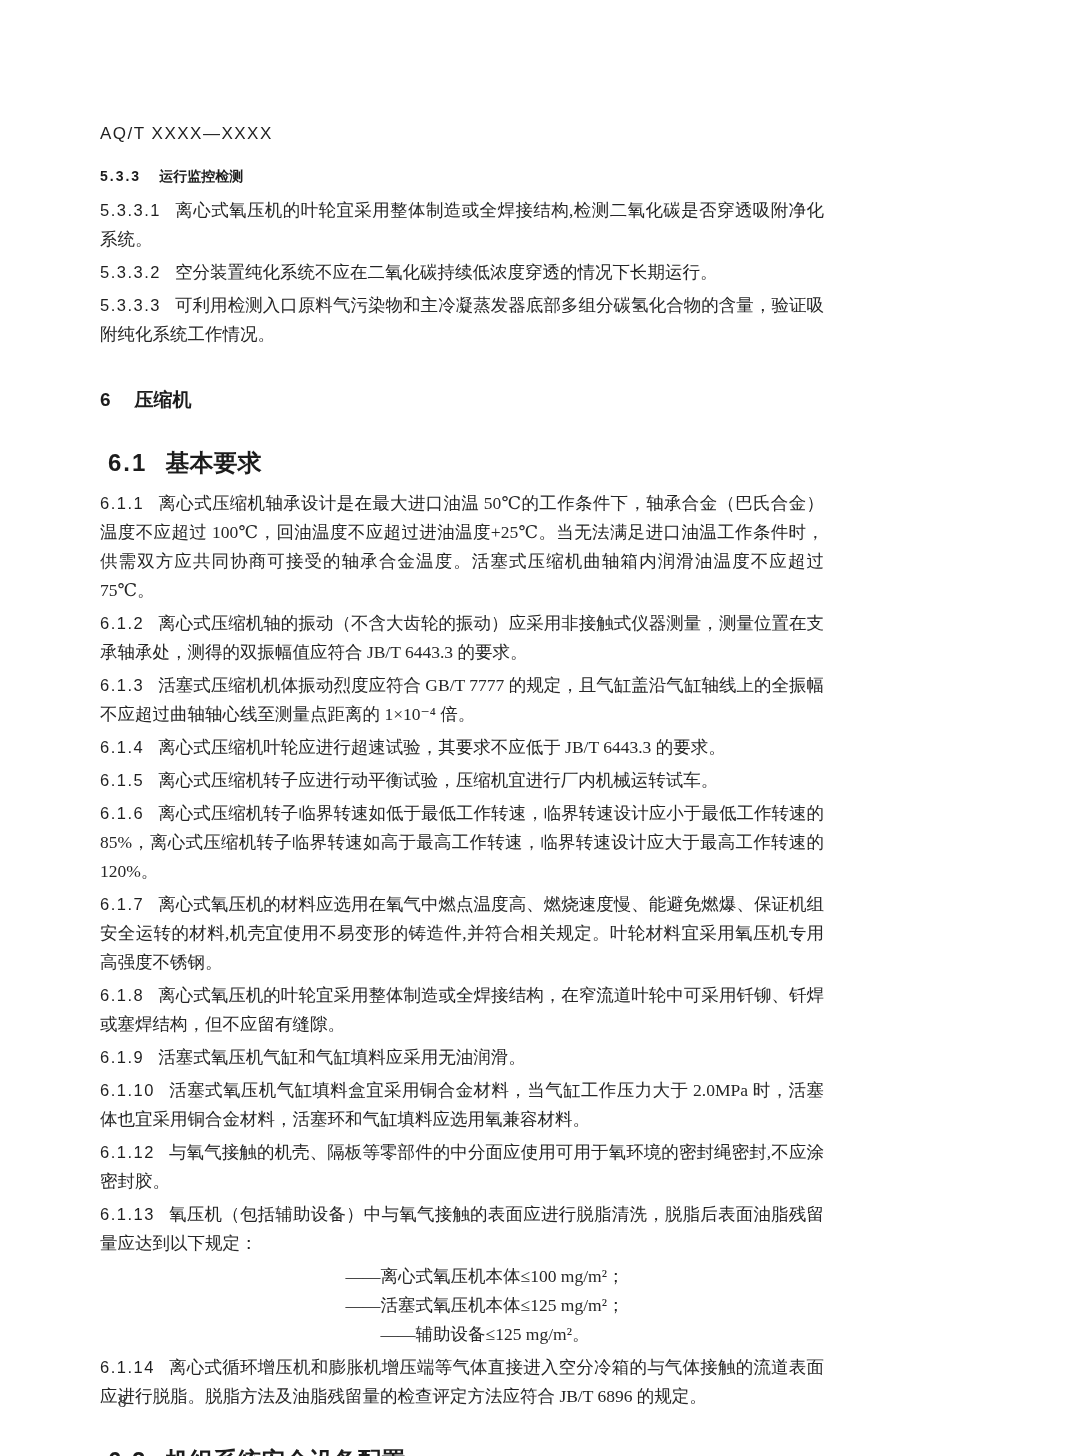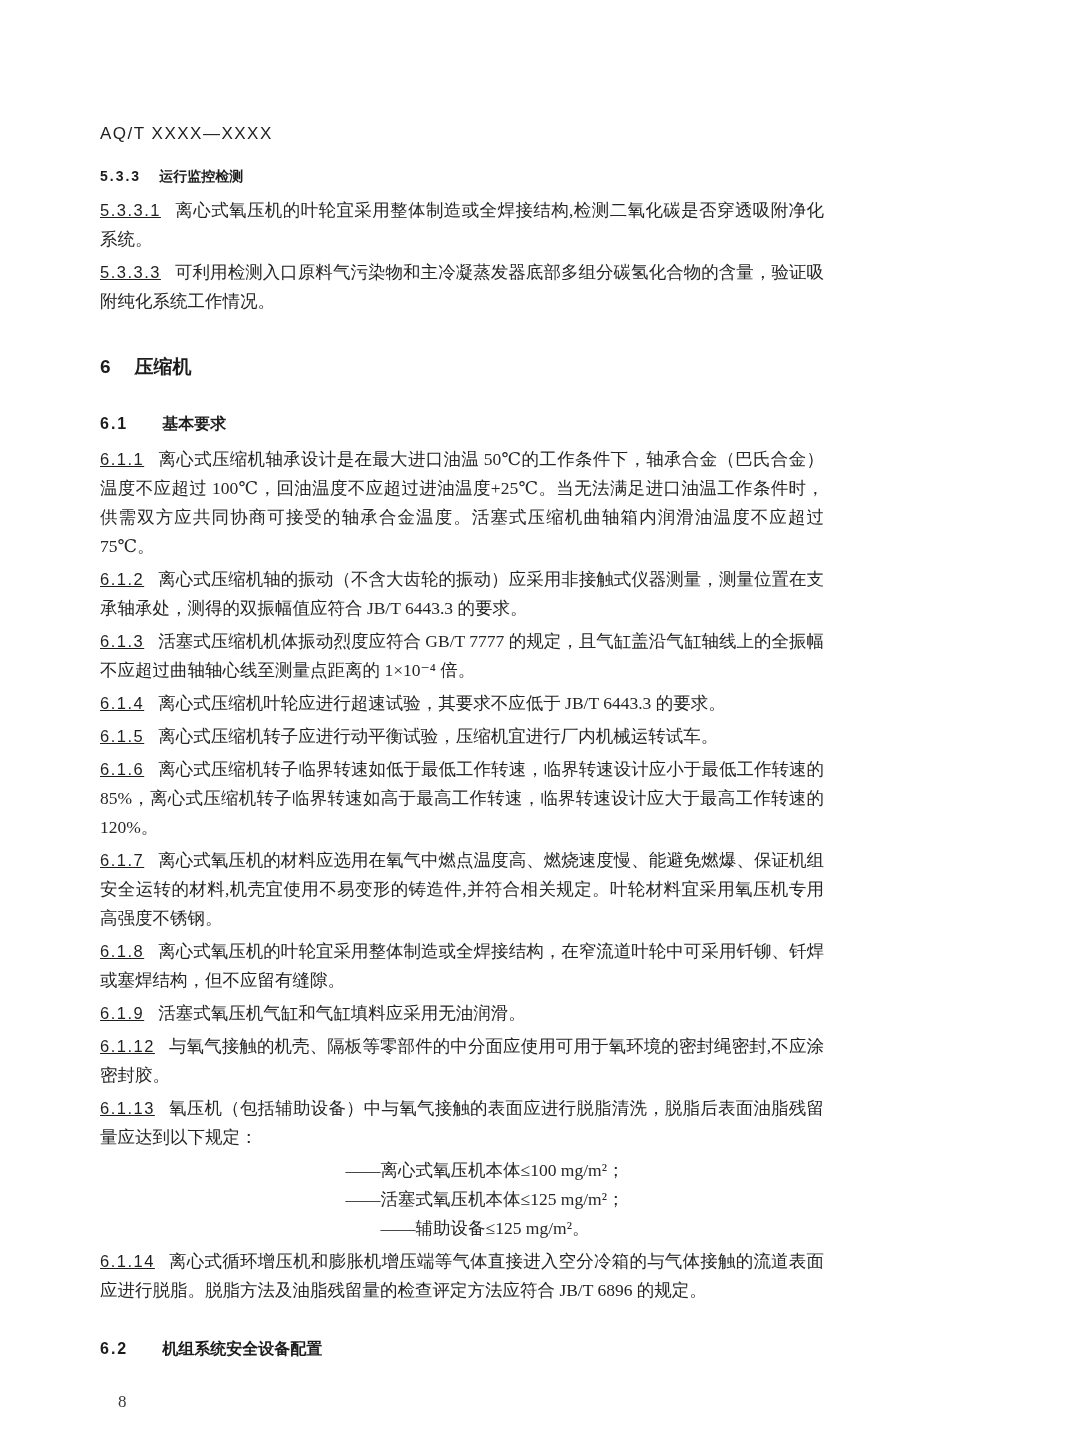--- a/index.html
+++ b/index.html
@@ -28,21 +28,21 @@
   
   .heading1, .heading2, .heading3 {
     font-family: "Liberation Sans", "DejaVu Sans", sans-serif;
     font-weight: 700;
     color: #1c1c1c;
     display: flex;
     align-items: baseline;
   }
   .heading3 { font-size: 14px; margin: 24px 0 10px 0; }
   .heading1 { font-size: 19px; margin: 38px 0 6px 0; }
-  .heading2 { font-size: 16px; margin: 34px 0 10px 0; gap: 16px; }
+  .heading2 { font-size: 24px; margin: 34px 0 10px 8px; }
   .heading1 .num { margin-right: 22px; }
   .heading2 .num, .heading3 .num { margin-right: 18px; }
   .heading1 .num, .heading2 .num, .heading3 .num {
     font-weight: 600;
     letter-spacing: 2px;
   }
   
   .clause {
     font-size: 17.5px;
     line-height: 29px;
@@ -50,21 +50,20 @@
     text-align: justify;
     color: #262626;
   }
   .clause .num {
     font-family: "Liberation Sans", "DejaVu Sans", sans-serif;
     font-size: 16.5px;
     font-weight: 500;
     letter-spacing: 1.5px;
     margin-right: 14px;
     color: #1f1f1f;
-    text-decoration: underline;
   }
   .list-item {
     font-size: 17.5px;
     line-height: 29px;
     padding-left: 46px;
     text-align: center;
     color: #262626;
   }
   .page-number {
     position: absolute;
@@ -80,38 +79,40 @@
 
 <div class="page">
   <div class="doc-header">AQ/T XXXX—XXXX</div>
 
   <div id="doc-content">
       <div class="heading3">
         <span class="num">5.3.3</span>
         <span class="title">运行监控检测</span>
       </div>
       <div class="clause"><span class="num">5.3.3.1</span><span class="txt">离心式氧压机的叶轮宜采用整体制造或全焊接结构,检测二氧化碳是否穿透吸附净化系统。</span></div>
+      <div class="clause"><span class="num">5.3.3.2</span><span class="txt">空分装置纯化系统不应在二氧化碳持续低浓度穿透的情况下长期运行。</span></div>
       <div class="clause"><span class="num">5.3.3.3</span><span class="txt">可利用检测入口原料气污染物和主冷凝蒸发器底部多组分碳氢化合物的含量，验证吸附纯化系统工作情况。</span></div>
       <div class="heading1">
         <span class="num">6</span>
         <span class="title">压缩机</span>
       </div>
       <div class="heading2">
         <span class="num">6.1</span>
         <span class="title">基本要求</span>
       </div>
       <div class="clause"><span class="num">6.1.1</span><span class="txt">离心式压缩机轴承设计是在最大进口油温 50℃的工作条件下，轴承合金（巴氏合金）温度不应超过 100℃，回油温度不应超过进油温度+25℃。当无法满足进口油温工作条件时，供需双方应共同协商可接受的轴承合金温度。活塞式压缩机曲轴箱内润滑油温度不应超过 75℃。</span></div>
       <div class="clause"><span class="num">6.1.2</span><span class="txt">离心式压缩机轴的振动（不含大齿轮的振动）应采用非接触式仪器测量，测量位置在支承轴承处，测得的双振幅值应符合 JB/T 6443.3 的要求。</span></div>
       <div class="clause"><span class="num">6.1.3</span><span class="txt">活塞式压缩机机体振动烈度应符合 GB/T 7777 的规定，且气缸盖沿气缸轴线上的全振幅不应超过曲轴轴心线至测量点距离的 1×10⁻⁴ 倍。</span></div>
       <div class="clause"><span class="num">6.1.4</span><span class="txt">离心式压缩机叶轮应进行超速试验，其要求不应低于 JB/T 6443.3 的要求。</span></div>
       <div class="clause"><span class="num">6.1.5</span><span class="txt">离心式压缩机转子应进行动平衡试验，压缩机宜进行厂内机械运转试车。</span></div>
       <div class="clause"><span class="num">6.1.6</span><span class="txt">离心式压缩机转子临界转速如低于最低工作转速，临界转速设计应小于最低工作转速的 85%，离心式压缩机转子临界转速如高于最高工作转速，临界转速设计应大于最高工作转速的 120%。</span></div>
       <div class="clause"><span class="num">6.1.7</span><span class="txt">离心式氧压机的材料应选用在氧气中燃点温度高、燃烧速度慢、能避免燃爆、保证机组安全运转的材料,机壳宜使用不易变形的铸造件,并符合相关规定。叶轮材料宜采用氧压机专用高强度不锈钢。</span></div>
       <div class="clause"><span class="num">6.1.8</span><span class="txt">离心式氧压机的叶轮宜采用整体制造或全焊接结构，在窄流道叶轮中可采用钎铆、钎焊或塞焊结构，但不应留有缝隙。</span></div>
       <div class="clause"><span class="num">6.1.9</span><span class="txt">活塞式氧压机气缸和气缸填料应采用无油润滑。</span></div>
+      <div class="clause"><span class="num">6.1.10</span><span class="txt">活塞式氧压机气缸填料盒宜采用铜合金材料，当气缸工作压力大于 2.0MPa 时，活塞体也宜采用铜合金材料，活塞环和气缸填料应选用氧兼容材料。</span></div>
       <div class="clause"><span class="num">6.1.12</span><span class="txt">与氧气接触的机壳、隔板等零部件的中分面应使用可用于氧环境的密封绳密封,不应涂密封胶。</span></div>
       <div class="clause"><span class="num">6.1.13</span><span class="txt">氧压机（包括辅助设备）中与氧气接触的表面应进行脱脂清洗，脱脂后表面油脂残留量应达到以下规定：</span></div>
       <div class="list-item">——离心式氧压机本体≤100 mg/m²；</div>
       <div class="list-item">——活塞式氧压机本体≤125 mg/m²；</div>
       <div class="list-item">——辅助设备≤125 mg/m²。</div>
       <div class="clause"><span class="num">6.1.14</span><span class="txt">离心式循环增压机和膨胀机增压端等气体直接进入空分冷箱的与气体接触的流道表面应进行脱脂。脱脂方法及油脂残留量的检查评定方法应符合 JB/T 6896 的规定。</span></div>
       <div class="heading2">
         <span class="num">6.2</span>
         <span class="title">机组系统安全设备配置</span>
       </div>

